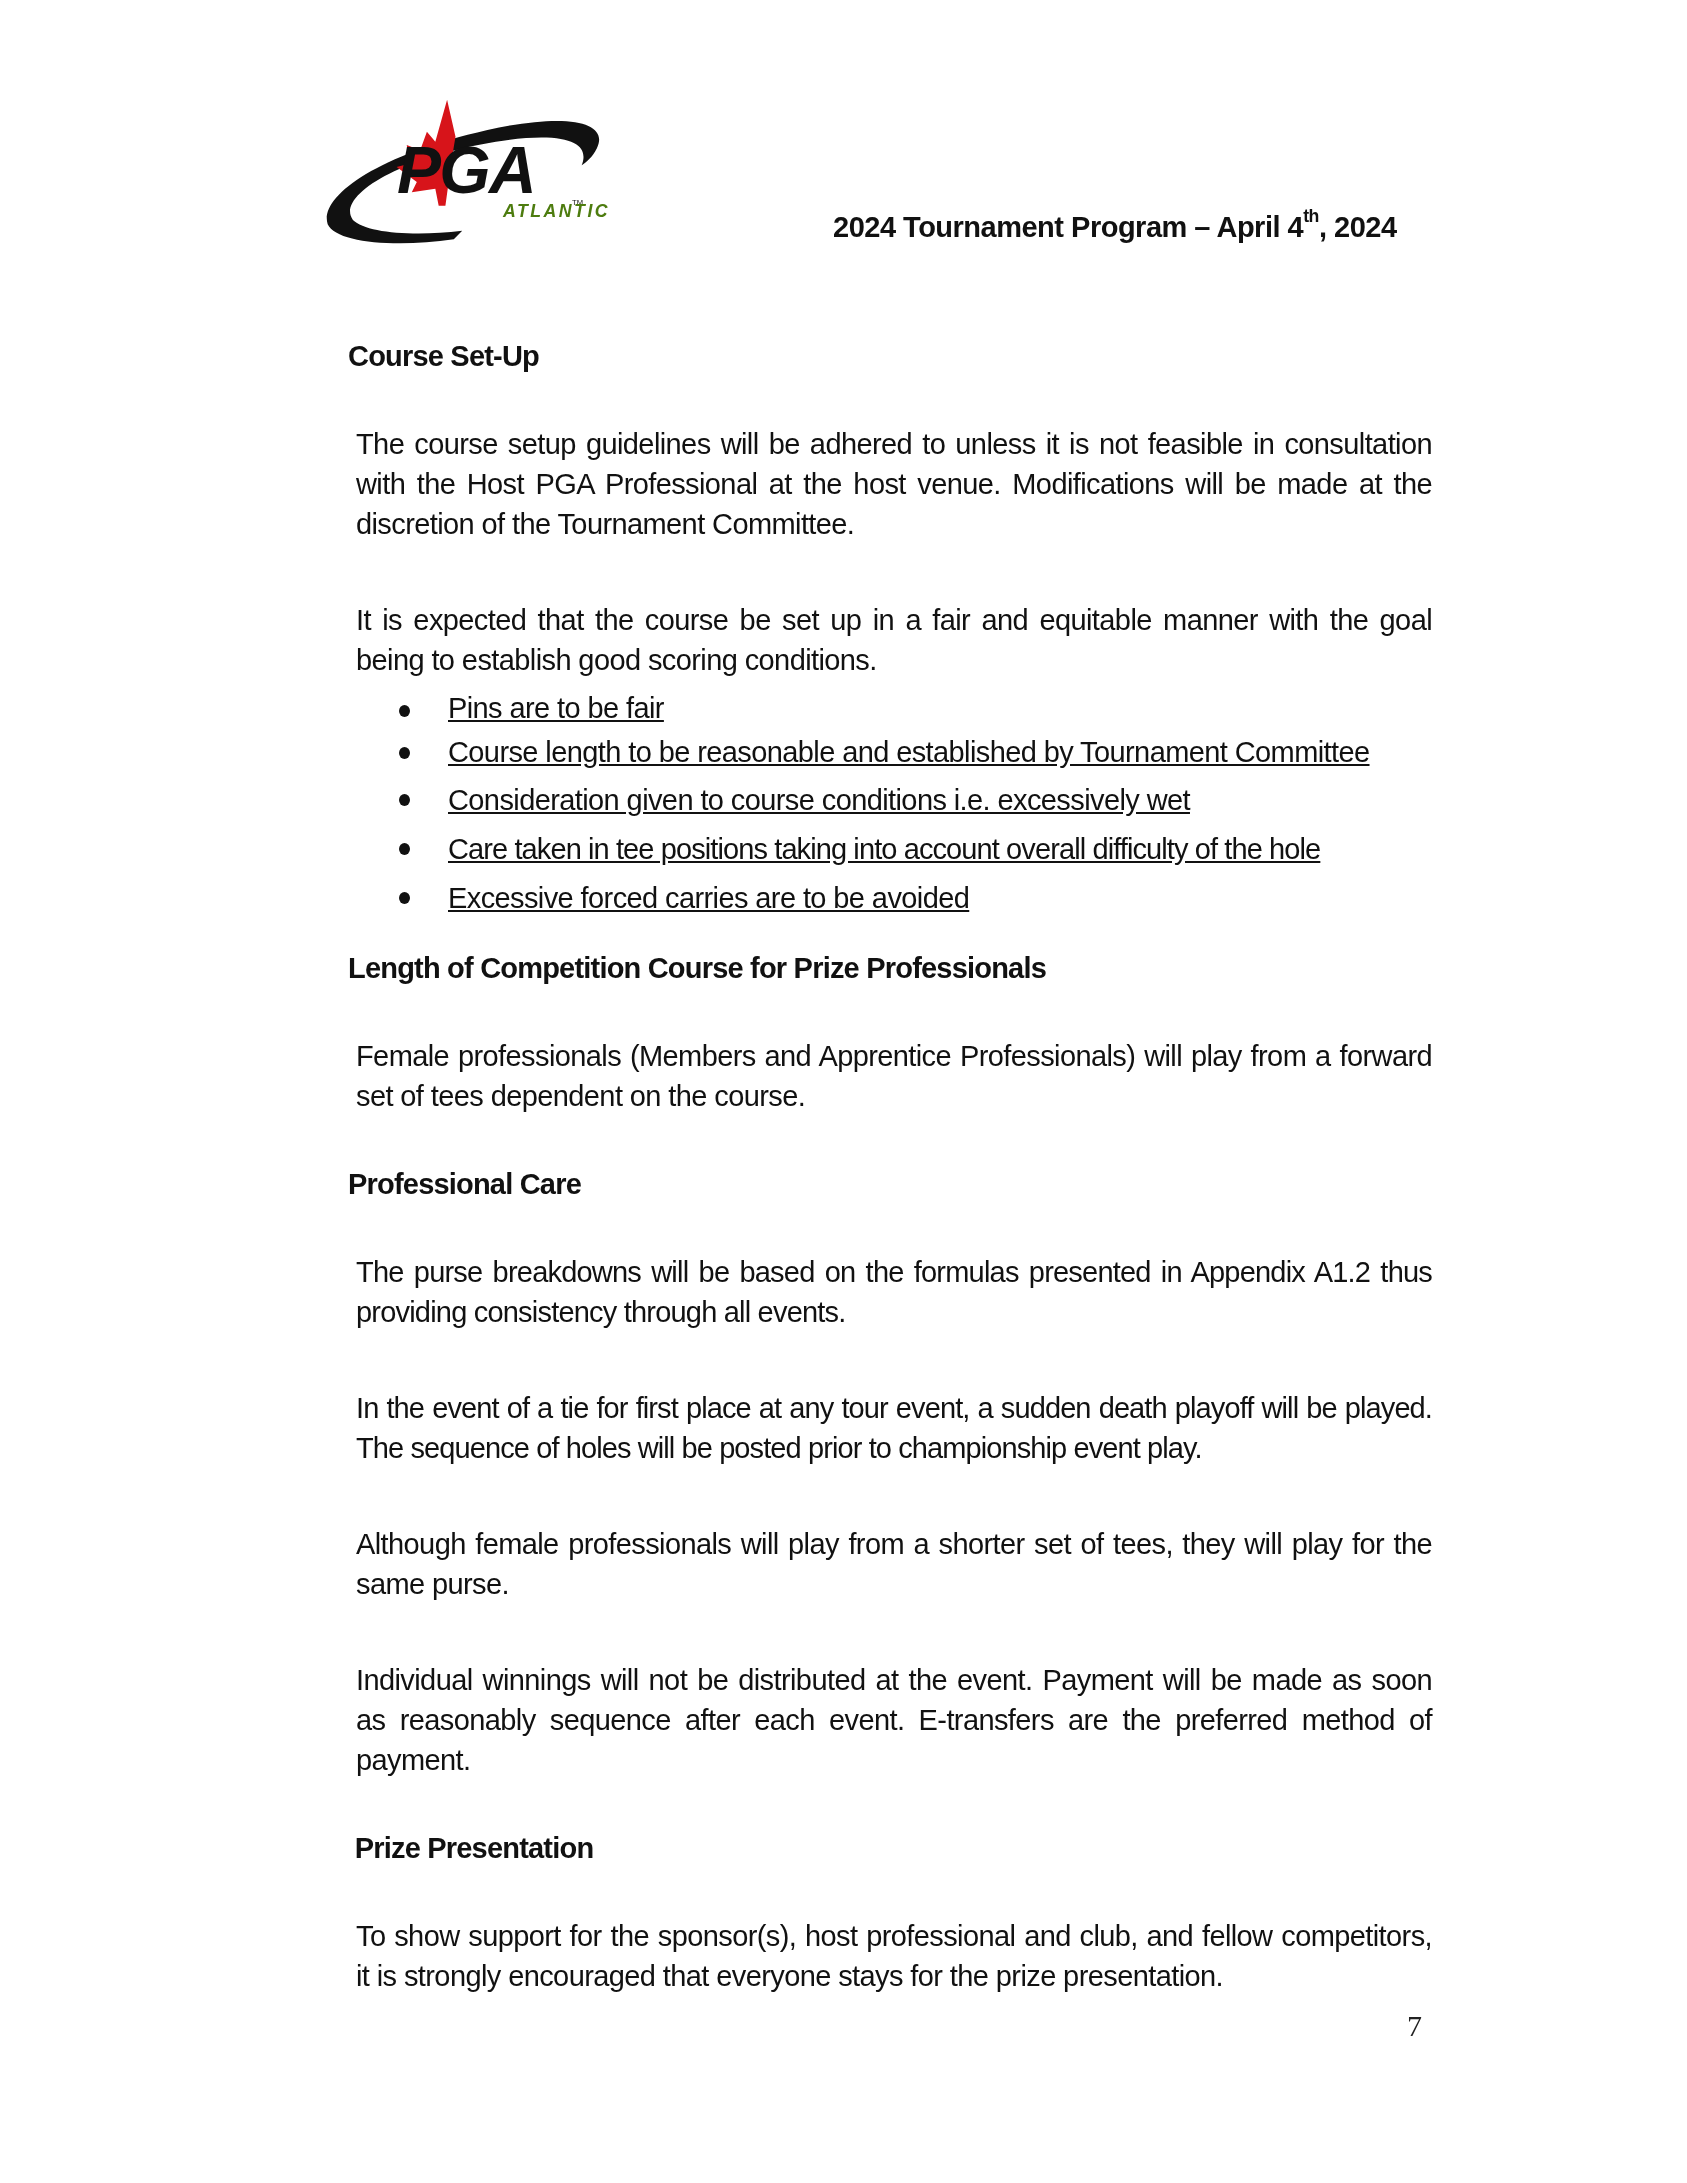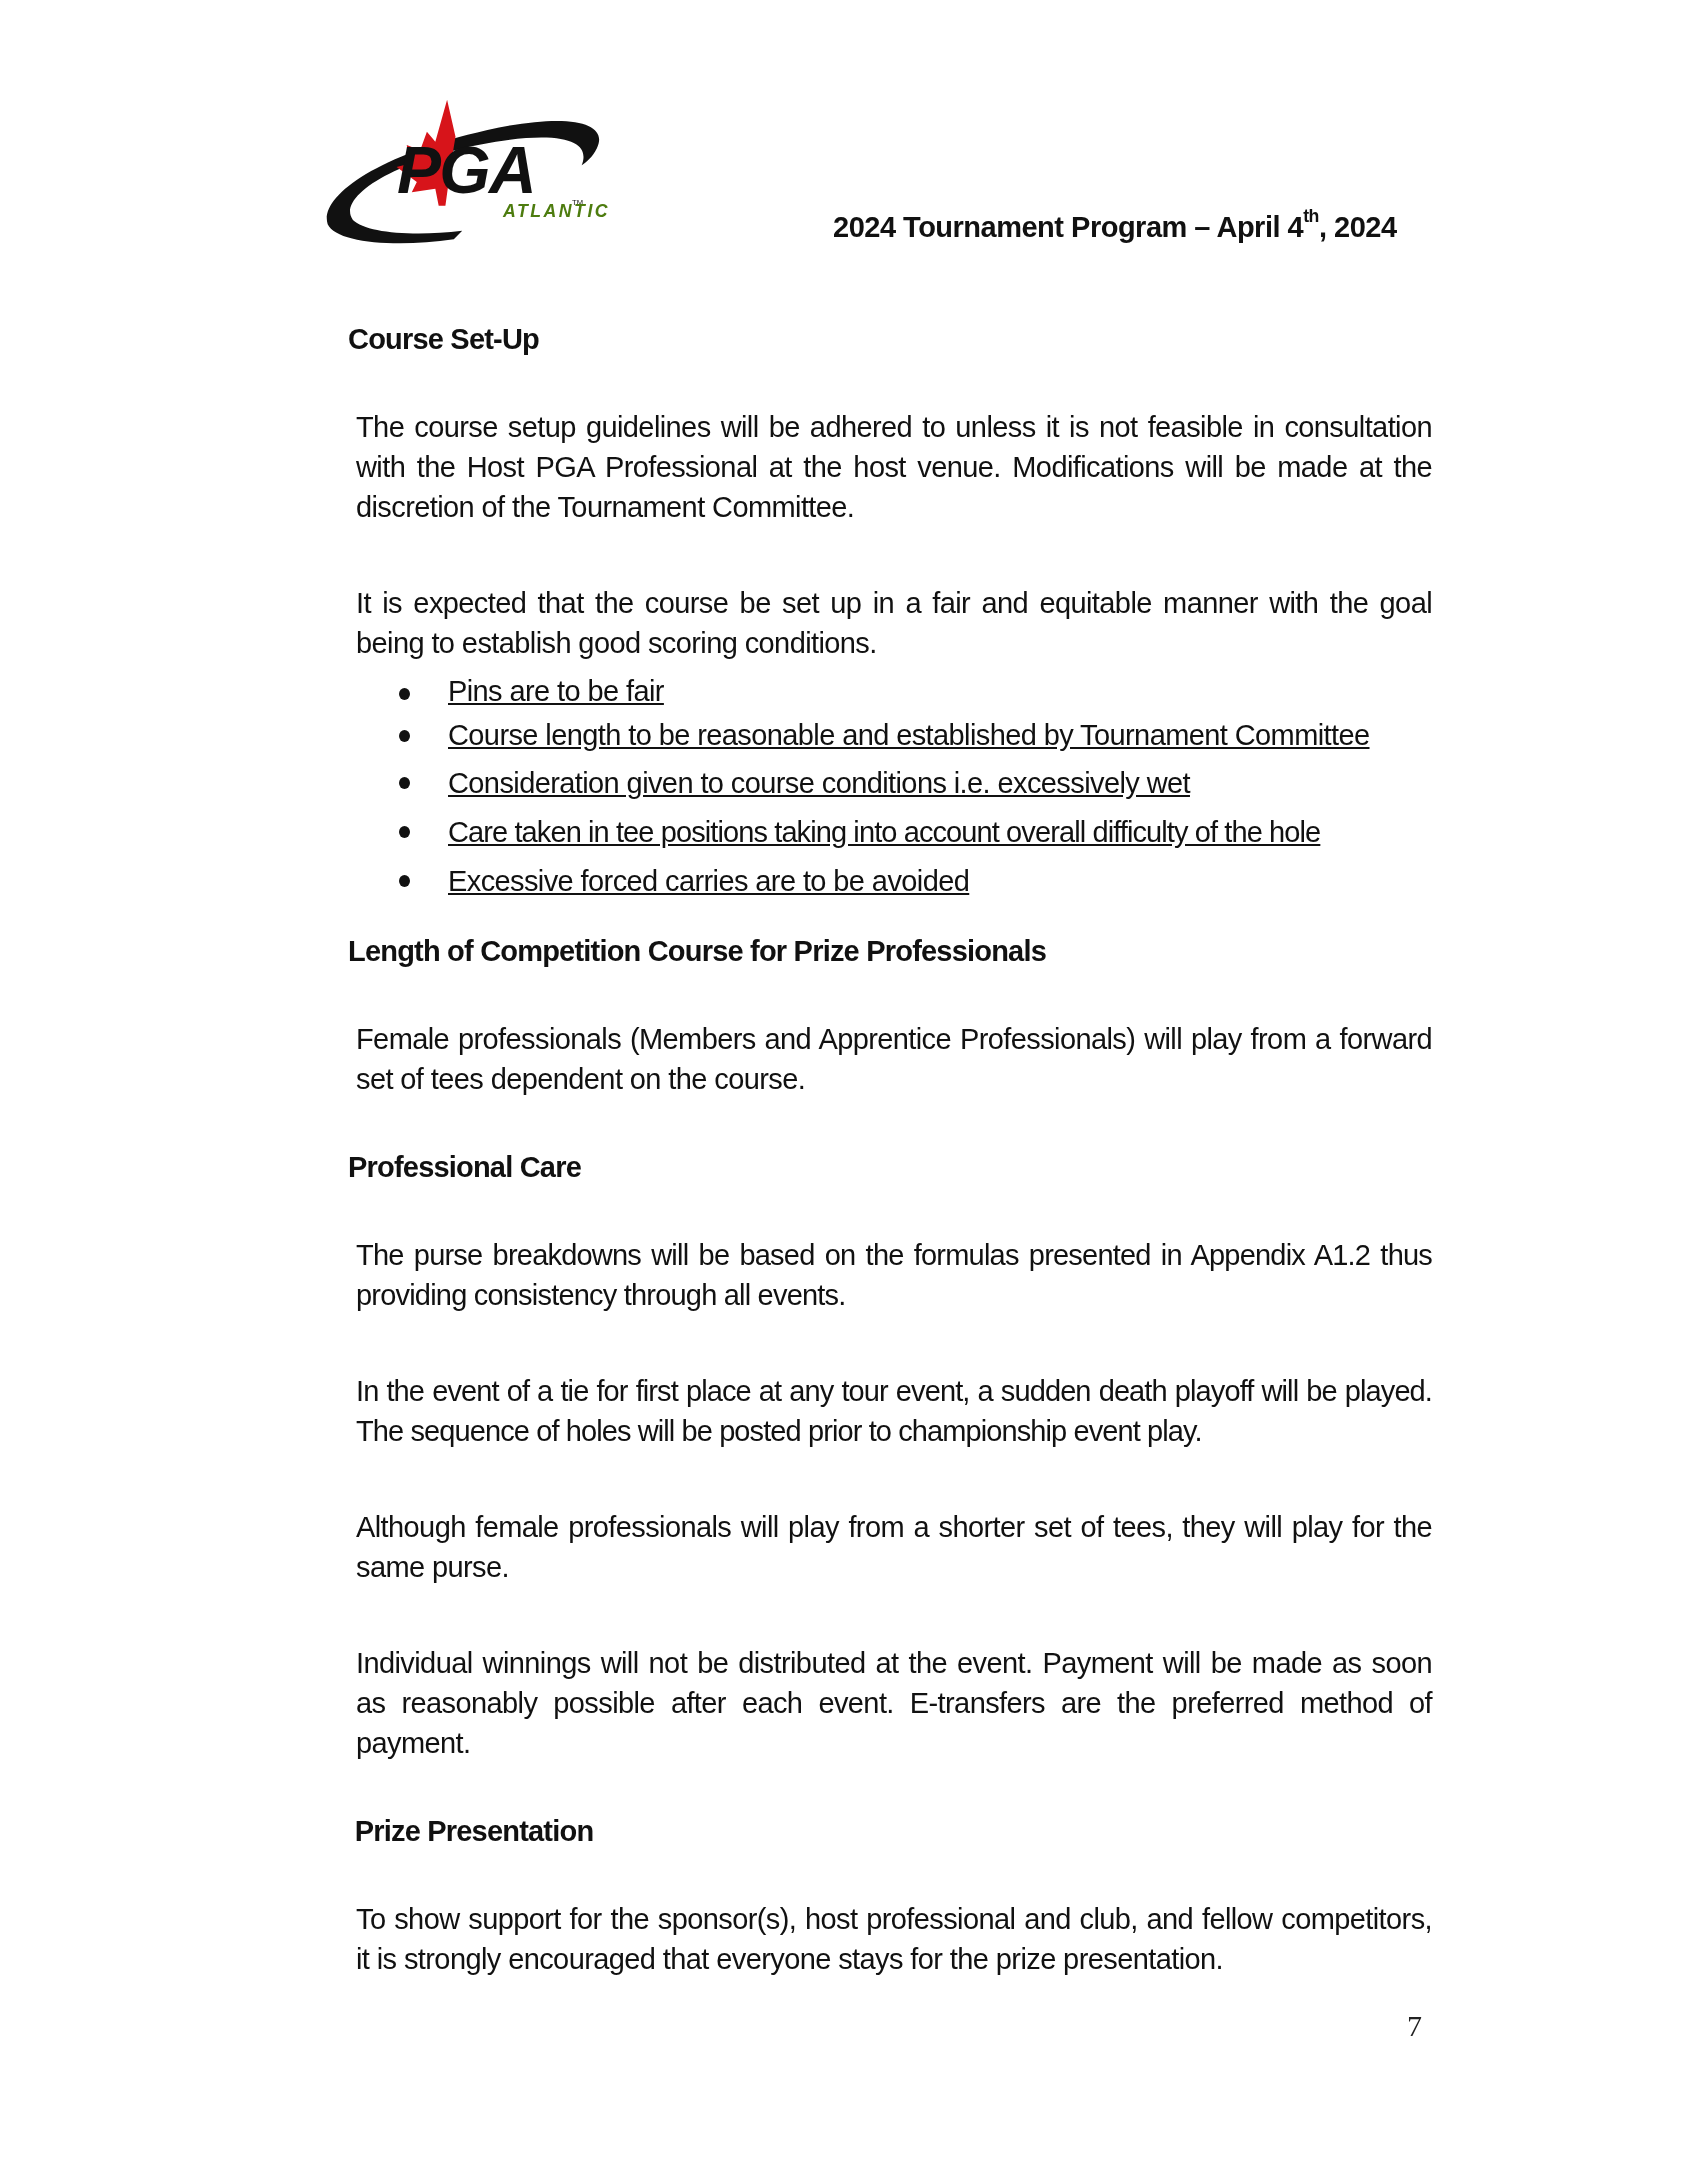--- a/index.html
+++ b/index.html
@@ -5,21 +5,21 @@
   html, body { margin: 0; padding: 0; background: #ffffff; }
   body { width: 1687px; height: 2183px; position: relative; overflow: hidden;
          font-family: "Liberation Sans", "DejaVu Sans", sans-serif; color: #111111; }
   .page { position: absolute; left: 0; top: 0; width: 1687px; height: 2183px; background: #ffffff; }
 
   .logo { position: absolute; left: 319px; top: 98px; width: 310px; height: 148px; }
   .header-title { position: absolute; left: 833px; top: 211px; font-size: 29px; font-weight: bold;
                   letter-spacing: -0.5px; white-space: nowrap; }
   .header-title sup { font-size: 17.7px; vertical-align: top; position: relative; top: -5px; }
 
-  .content { position: absolute; left: 348px; top: 319px; width: 1092px; }
+  .content { position: absolute; left: 348px; top: 336px; width: 1092px; }
   .text { font-size: 29px; line-height: 40px; text-align: justify; letter-spacing: -0.6px; margin: 8px; }
   .heading { font-size: 29px; font-weight: bold; line-height: 40px; margin: 0; letter-spacing: -0.8px; }
   .gap-heading { height: 40px; }
   .gap-para { height: 40px; }
 
   ul.bullets { list-style: none; margin: 0; padding: 0; text-decoration: underline; }
   ul.bullets li { position: relative; padding-left: 100px; font-size: 29px; line-height: 46px;
                   text-align: justify; letter-spacing: -0.6px; padding-right: 25px; }
   ul.bullets li .dot { position: absolute; left: 51px; top: 18.6px; width: 11px; height: 11.8px;
                        border-radius: 50%; background: #111; }
@@ -79,21 +79,21 @@
 
     <section>
       <h2 class="heading">Professional Care</h2>
       <div class="gap-heading"></div>
       <p class="text" style="letter-spacing:-0.8px;">The purse breakdowns will be based on the formulas presented in Appendix A1.2 thus providing consistency through all events.</p>
       <div class="gap-para"></div>
       <p class="text" style="letter-spacing:-0.9px;">In the event of a tie for first place at any tour event, a sudden death playoff will be played. The sequence of holes will be posted prior to championship event play.</p>
       <div class="gap-para"></div>
       <p class="text">Although female professionals will play from a shorter set of tees, they will play for the same purse.</p>
       <div class="gap-para"></div>
-      <p class="text">Individual winnings will not be distributed at the event. Payment will be made as soon as reasonably possible after each event. E-transfers are the preferred method of payment.</p>
+      <p class="text">Individual winnings will not be distributed at the event. Payment will be made as soon as reasonably sequence after each event. E-transfers are the preferred method of payment.</p>
     </section>
 
     <div class="gap-para"></div>
 
     <section>
       <h2 class="heading" style="padding-left:6.7px;">Prize Presentation</h2>
       <div class="gap-heading"></div>
       <p class="text">To show support for the sponsor(s), host professional and club, and fellow competitors, it is strongly encouraged that everyone stays for the prize presentation.</p>
     </section>
   </div>

